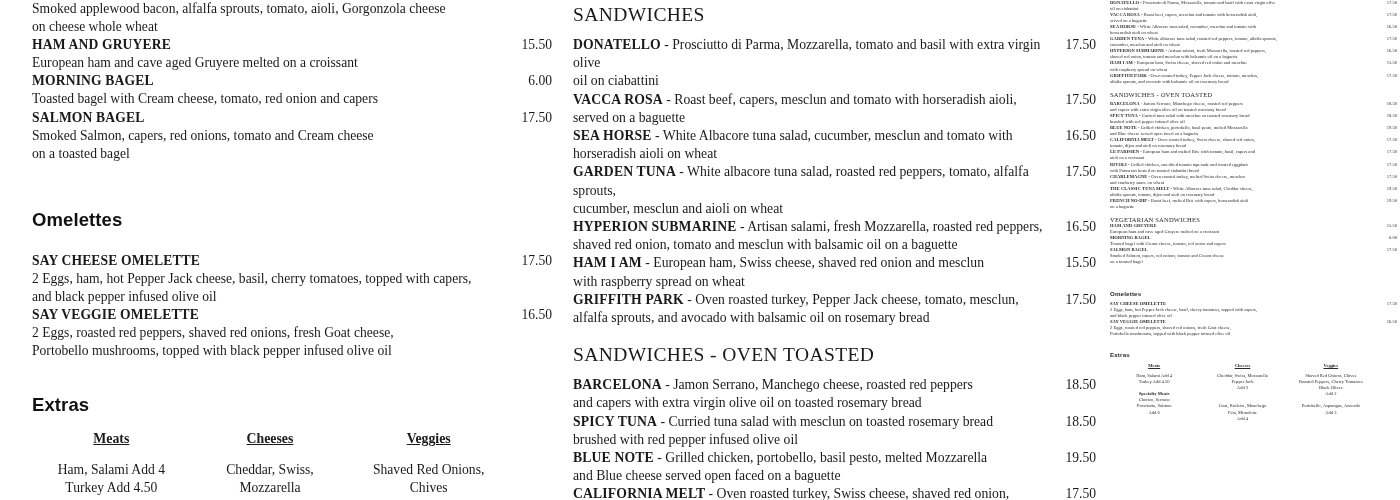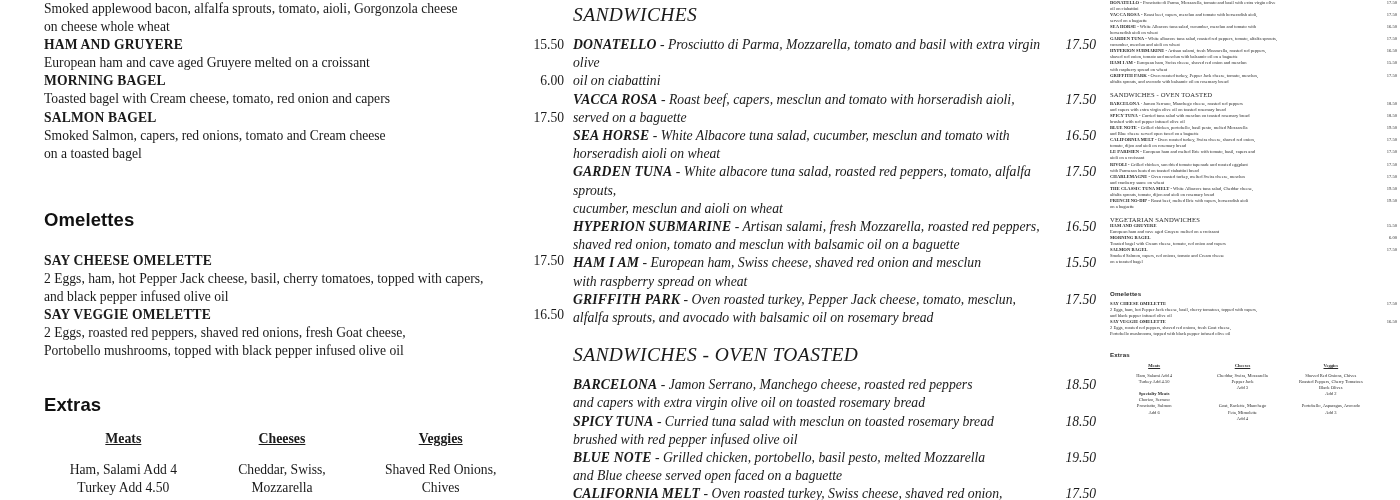--- a/index.html
+++ b/index.html
@@ -5,22 +5,22 @@
   html,body{margin:0;padding:0;background:#ffffff;}
   body{
     width:1400px;height:500px;overflow:hidden;position:relative;
     font-family:"Liberation Serif","DejaVu Serif",serif;
     color:#1a1a1a;
     -webkit-font-smoothing:antialiased;
   }
   .page{position:absolute;inset:0;background:#fff;}
 
   
-  .col-left{position:absolute;left:12px;top:0;width:560px;height:400px;}
-  .col-mid{position:absolute;left:565px;top:0;width:535px;height:500px;font-style:italic;}
+  .col-left{position:absolute;left:0;top:0;width:560px;height:400px;}
+  .col-mid{position:absolute;left:565px;top:0;width:535px;height:500px;}
   .col-thumb{position:absolute;left:1105px;top:0;width:295px;height:500px;}
 
   
   .item{position:relative;}
   .item .price{position:absolute;right:0;top:0;white-space:nowrap;}
   .nm{font-weight:bold;}
 
   
   .L{padding:0 52px 0 32px;}
   .L .body{font-size:13.6px;line-height:18.1px;}

